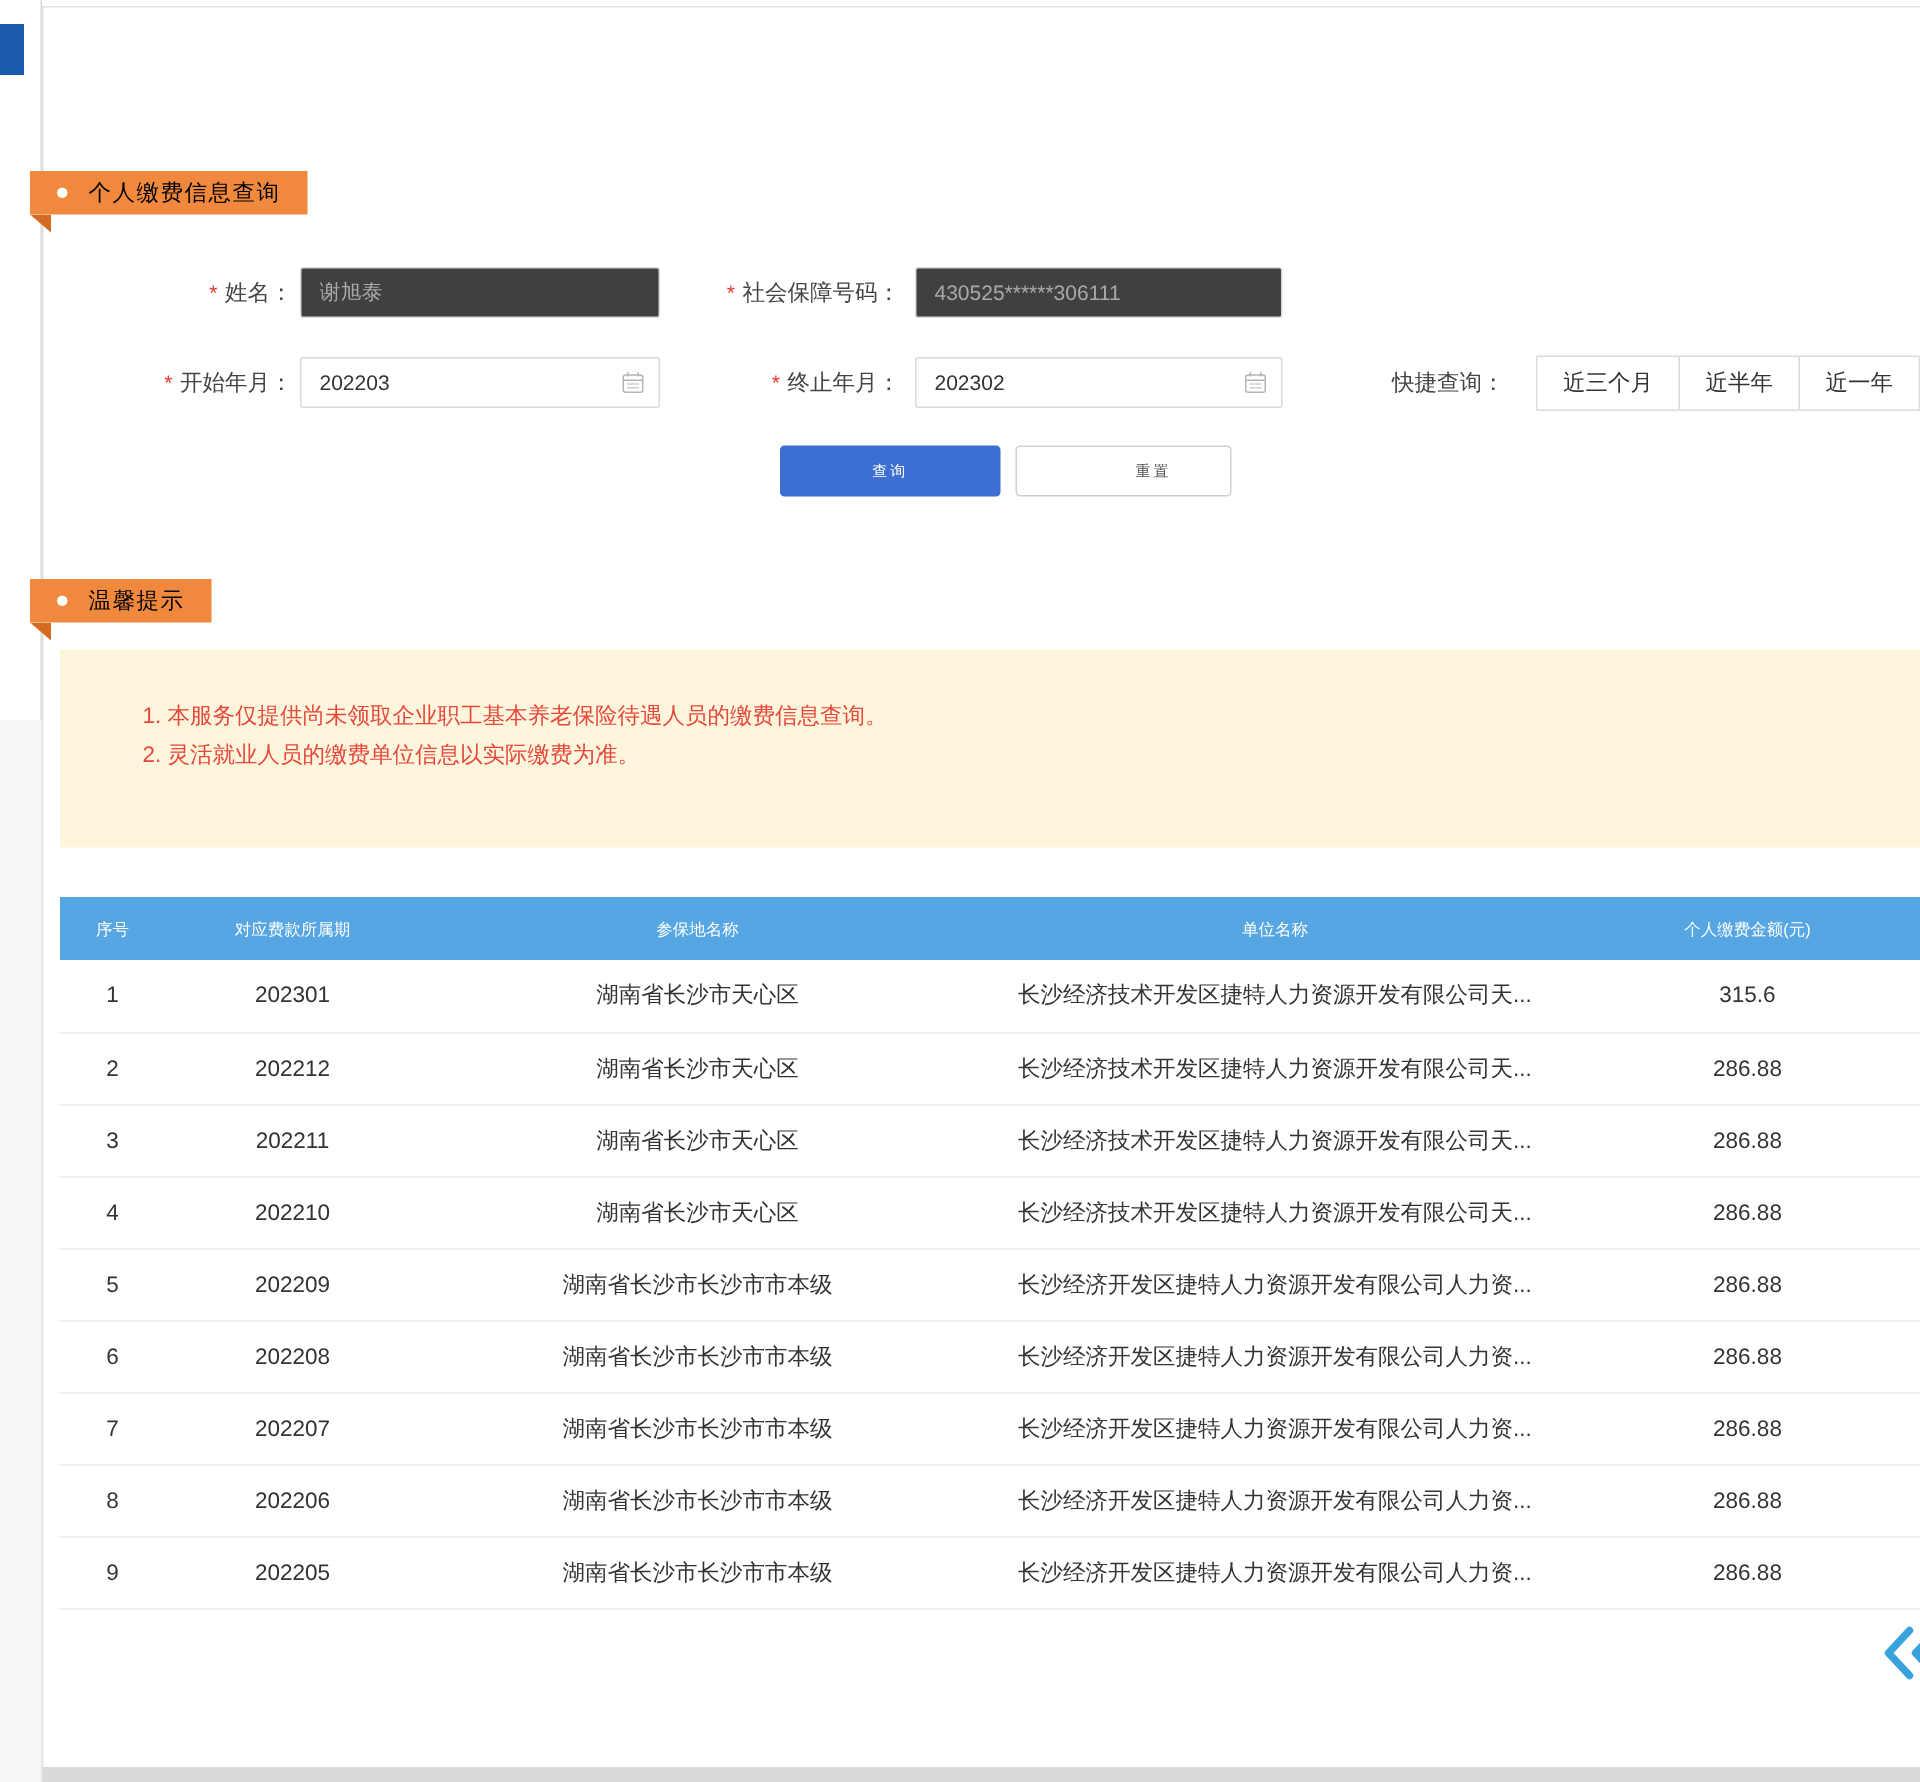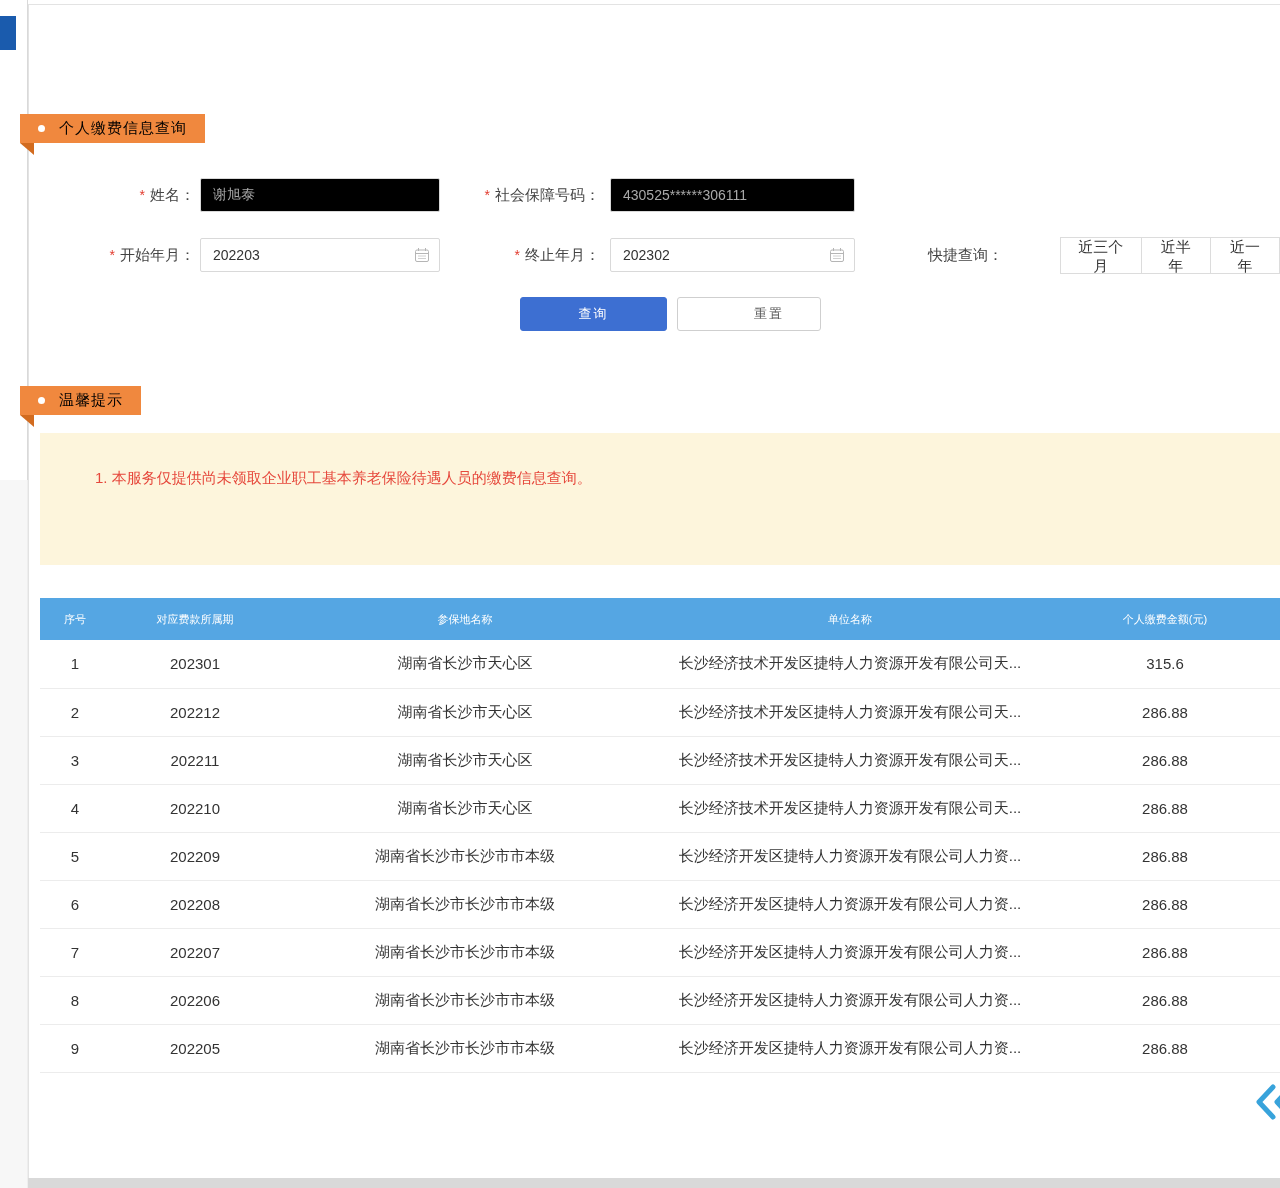--- a/index.html
+++ b/index.html
@@ -23,40 +23,40 @@
   .badge1 { top:114px; }
   .badge2 { top:386px; }
   .fold { position:absolute; left:20px; width:14px; height:12px; background:var(--fold-orange,#d26b1f); clip-path:polygon(0 0,100% 0,100% 100%); }
   .fold1 { top:143px; }
   .fold2 { top:415px; }
 
   
   .flabel { position:absolute; font-size:15px; color:#444; text-align:right; }
   .req { color:#e23b2e; margin-right:5px; font-size:14px; }
   .tbox { position:absolute; height:34px; border:1px solid #d9d9d9; border-radius:2px; font-size:14px; padding:0 12px; font-family:inherit; outline:none; width:100%; }
-  .tbox.gray { background:#000000; color:#a9a9a9; }
+  .tbox.gray { background:#404040; color:#a9a9a9; }
   .tbox.date { background:#fff; color:#333; }
   .fwrap { position:absolute; }
   .cal-icon { position:absolute; right:10px; top:9px; pointer-events:none; }
 
   .lbl-name   { left:80px;  top:186px; width:115px; }
   .wrap-name  { left:200px; top:178px; width:240px; height:34px; }
   .lbl-ssn    { left:448px; top:186px; width:152px; }
   .wrap-ssn   { left:610px; top:178px; width:245px; height:34px; }
   .lbl-start  { left:80px;  top:246px; width:115px; }
   .wrap-start { left:200px; top:238px; width:240px; height:34px; }
   .lbl-end    { left:448px; top:246px; width:152px; }
   .wrap-end   { left:610px; top:238px; width:245px; height:34px; }
 
   .lbl-quick { left:928px; top:246px; width:84px; text-align:left; }
-  .quick-group { position:absolute; left:1020px; top:237px; display:flex;padding-left:40px; }
+  .quick-group { position:absolute; left:984px; top:237px; display:flex;padding-left:40px; }
   .quick-btn { height:37px; padding:0 17px; background:#fff; border:1px solid #dcdcdc; font-size:15px; color:#333; font-family:inherit; cursor:pointer; margin-left:-1px; }
   .quick-btn:first-child { margin-left:0; }
 
-  .btn { position:absolute; top:297px; height:34px; border-radius:3px; font-size:13px; font-family:inherit; cursor:pointer; letter-spacing:2px; }
+  .btn { position:absolute; top:297px; height:34px; border-radius:3px; font-size:10px; font-family:inherit; cursor:pointer; letter-spacing:2px; }
   .btn-query { left:520px; width:147px; background:var(--primary-blue,#3d6fd2); border:1px solid var(--primary-blue,#3d6fd2); color:#fff; }
   .btn-reset { left:677px; width:144px; background:#fff; border:1px solid #cfcfcf; color:#555;padding-left:40px; }
 
   
   .tip-box { position:absolute; left:40px; top:433px; width:1240px; height:132px; background:var(--tip-bg,#fdf5dc); }
   .tip-lines { padding:32px 0 0 35px; }
   .tip-line { font-size:15px; color:var(--warning-red,#e6483c); line-height:26px;margin-left:20px; }
 
   
   .ptable { position:absolute; left:40px; top:598px; width:1240px; border-collapse:collapse; table-layout:fixed; }
@@ -134,20 +134,21 @@
 
   <div class="badge badge2">
     <span class="dot"></span>
     <span>温馨提示</span>
   </div>
   <div class="fold fold2"></div>
 
   <div class="tip-box">
     <div class="tip-lines">
       <div class="tip-line">1. 本服务仅提供尚未领取企业职工基本养老保险待遇人员的缴费信息查询。</div>
+      <div class="tip-line">2. 灵活就业人员的缴费单位信息以实际缴费为准。</div>
     </div>
   </div>
 
   <table class="ptable">
     <colgroup>
       <col style="width:70px">
         <col style="width:170px">
         <col style="width:370px">
         <col style="width:400px">
         <col style="width:230px">

